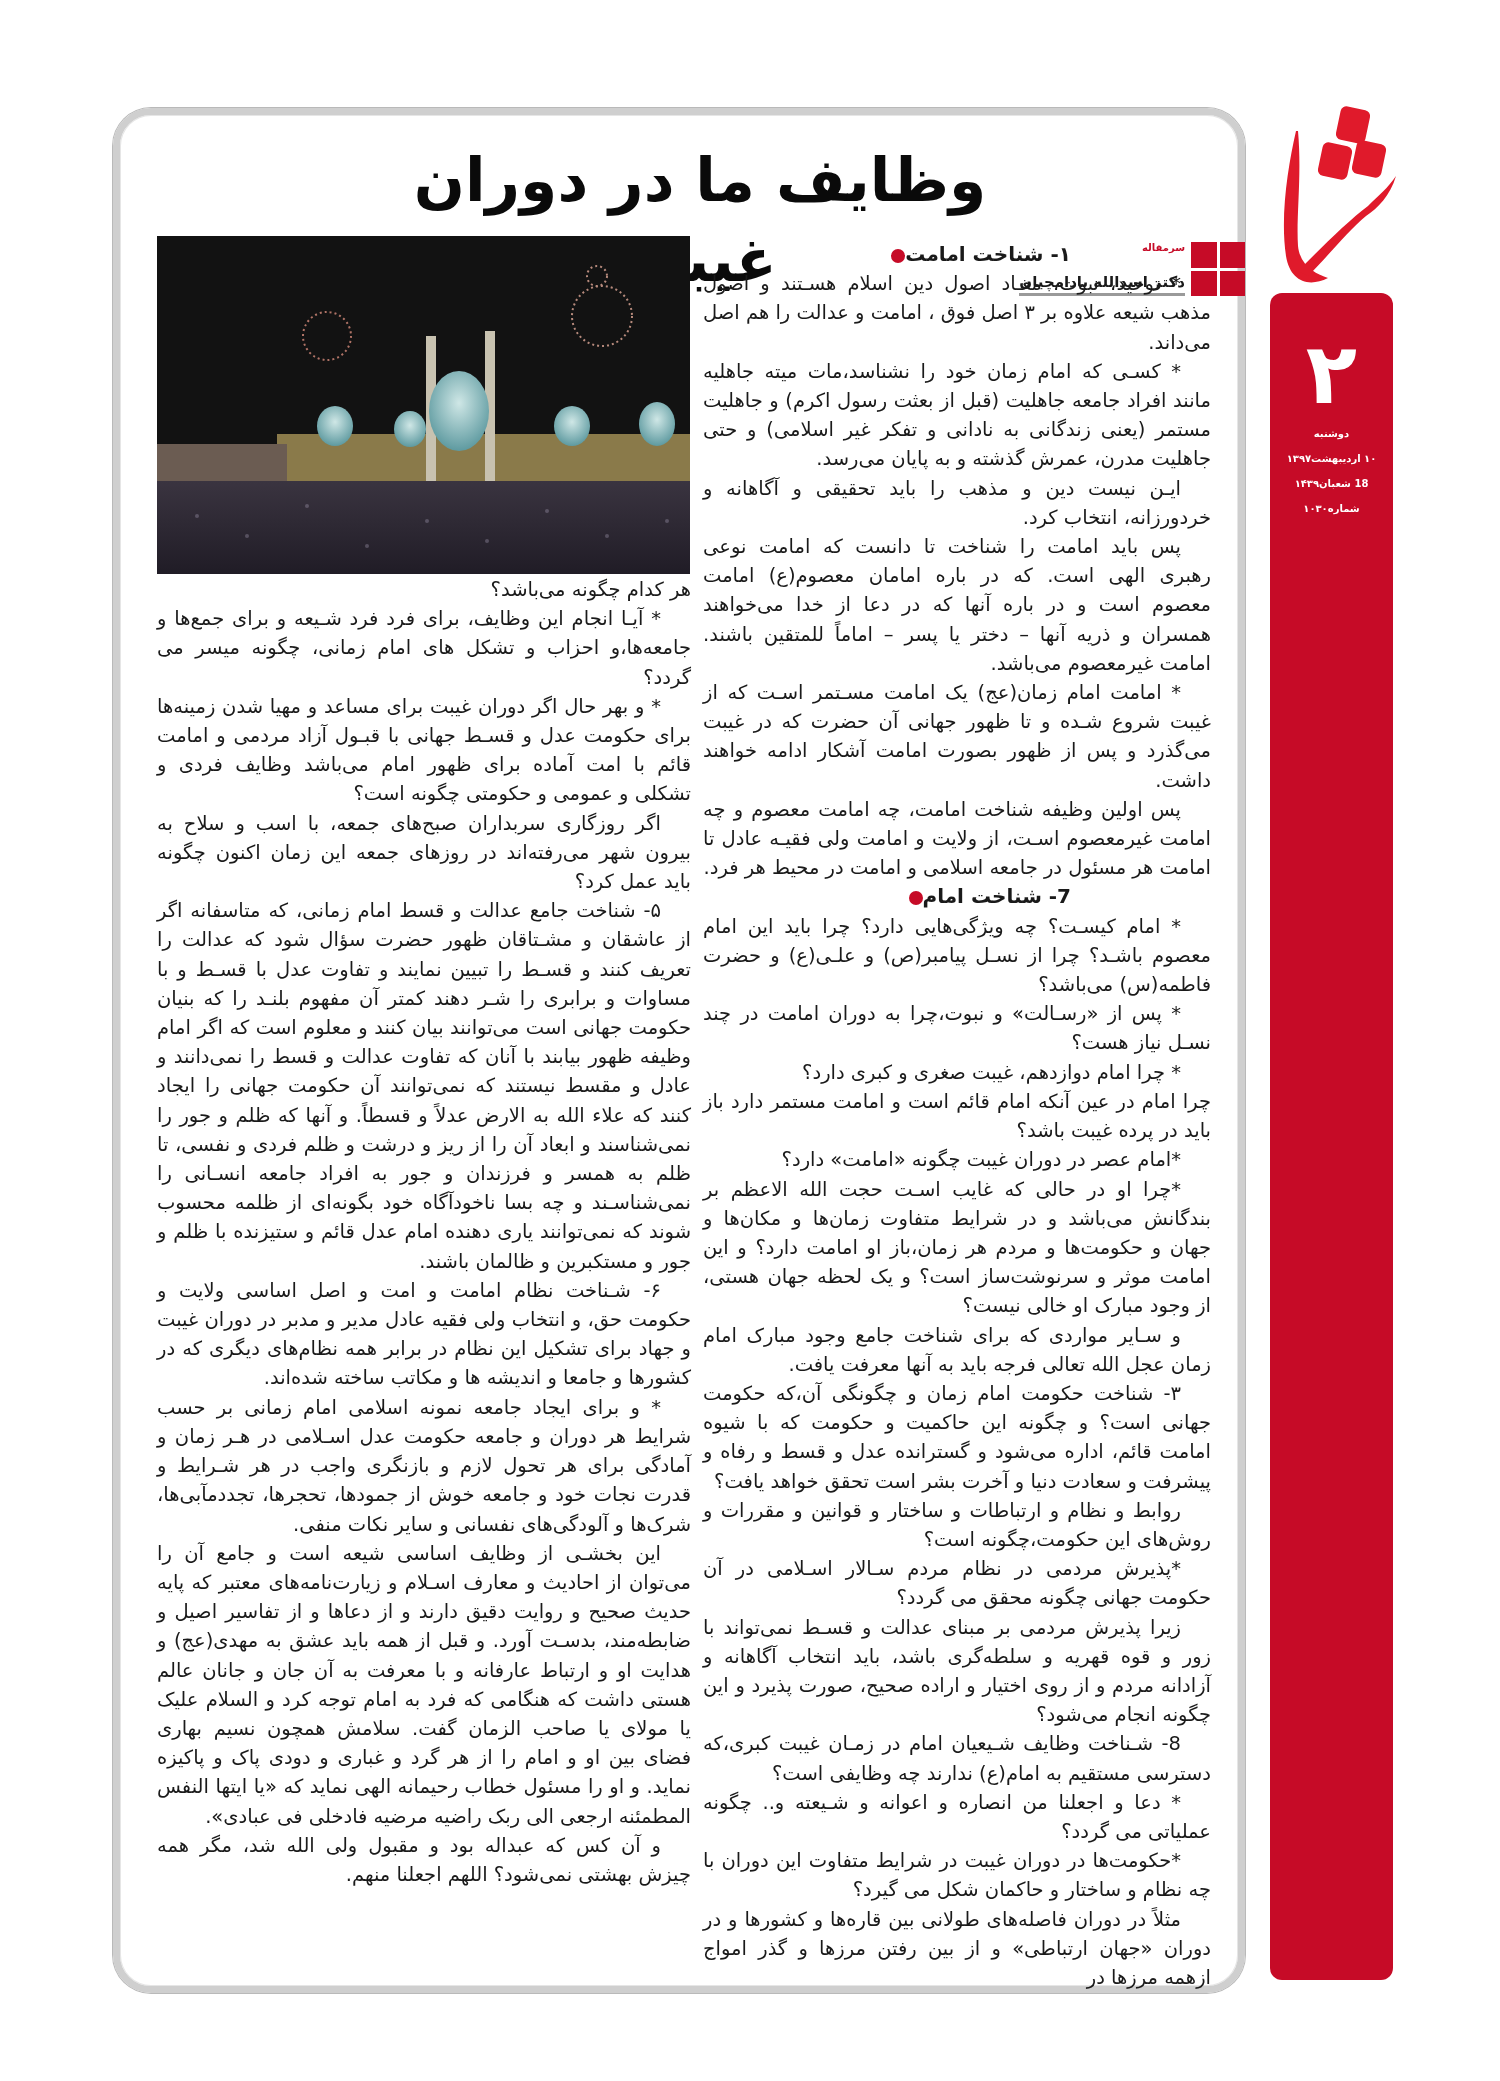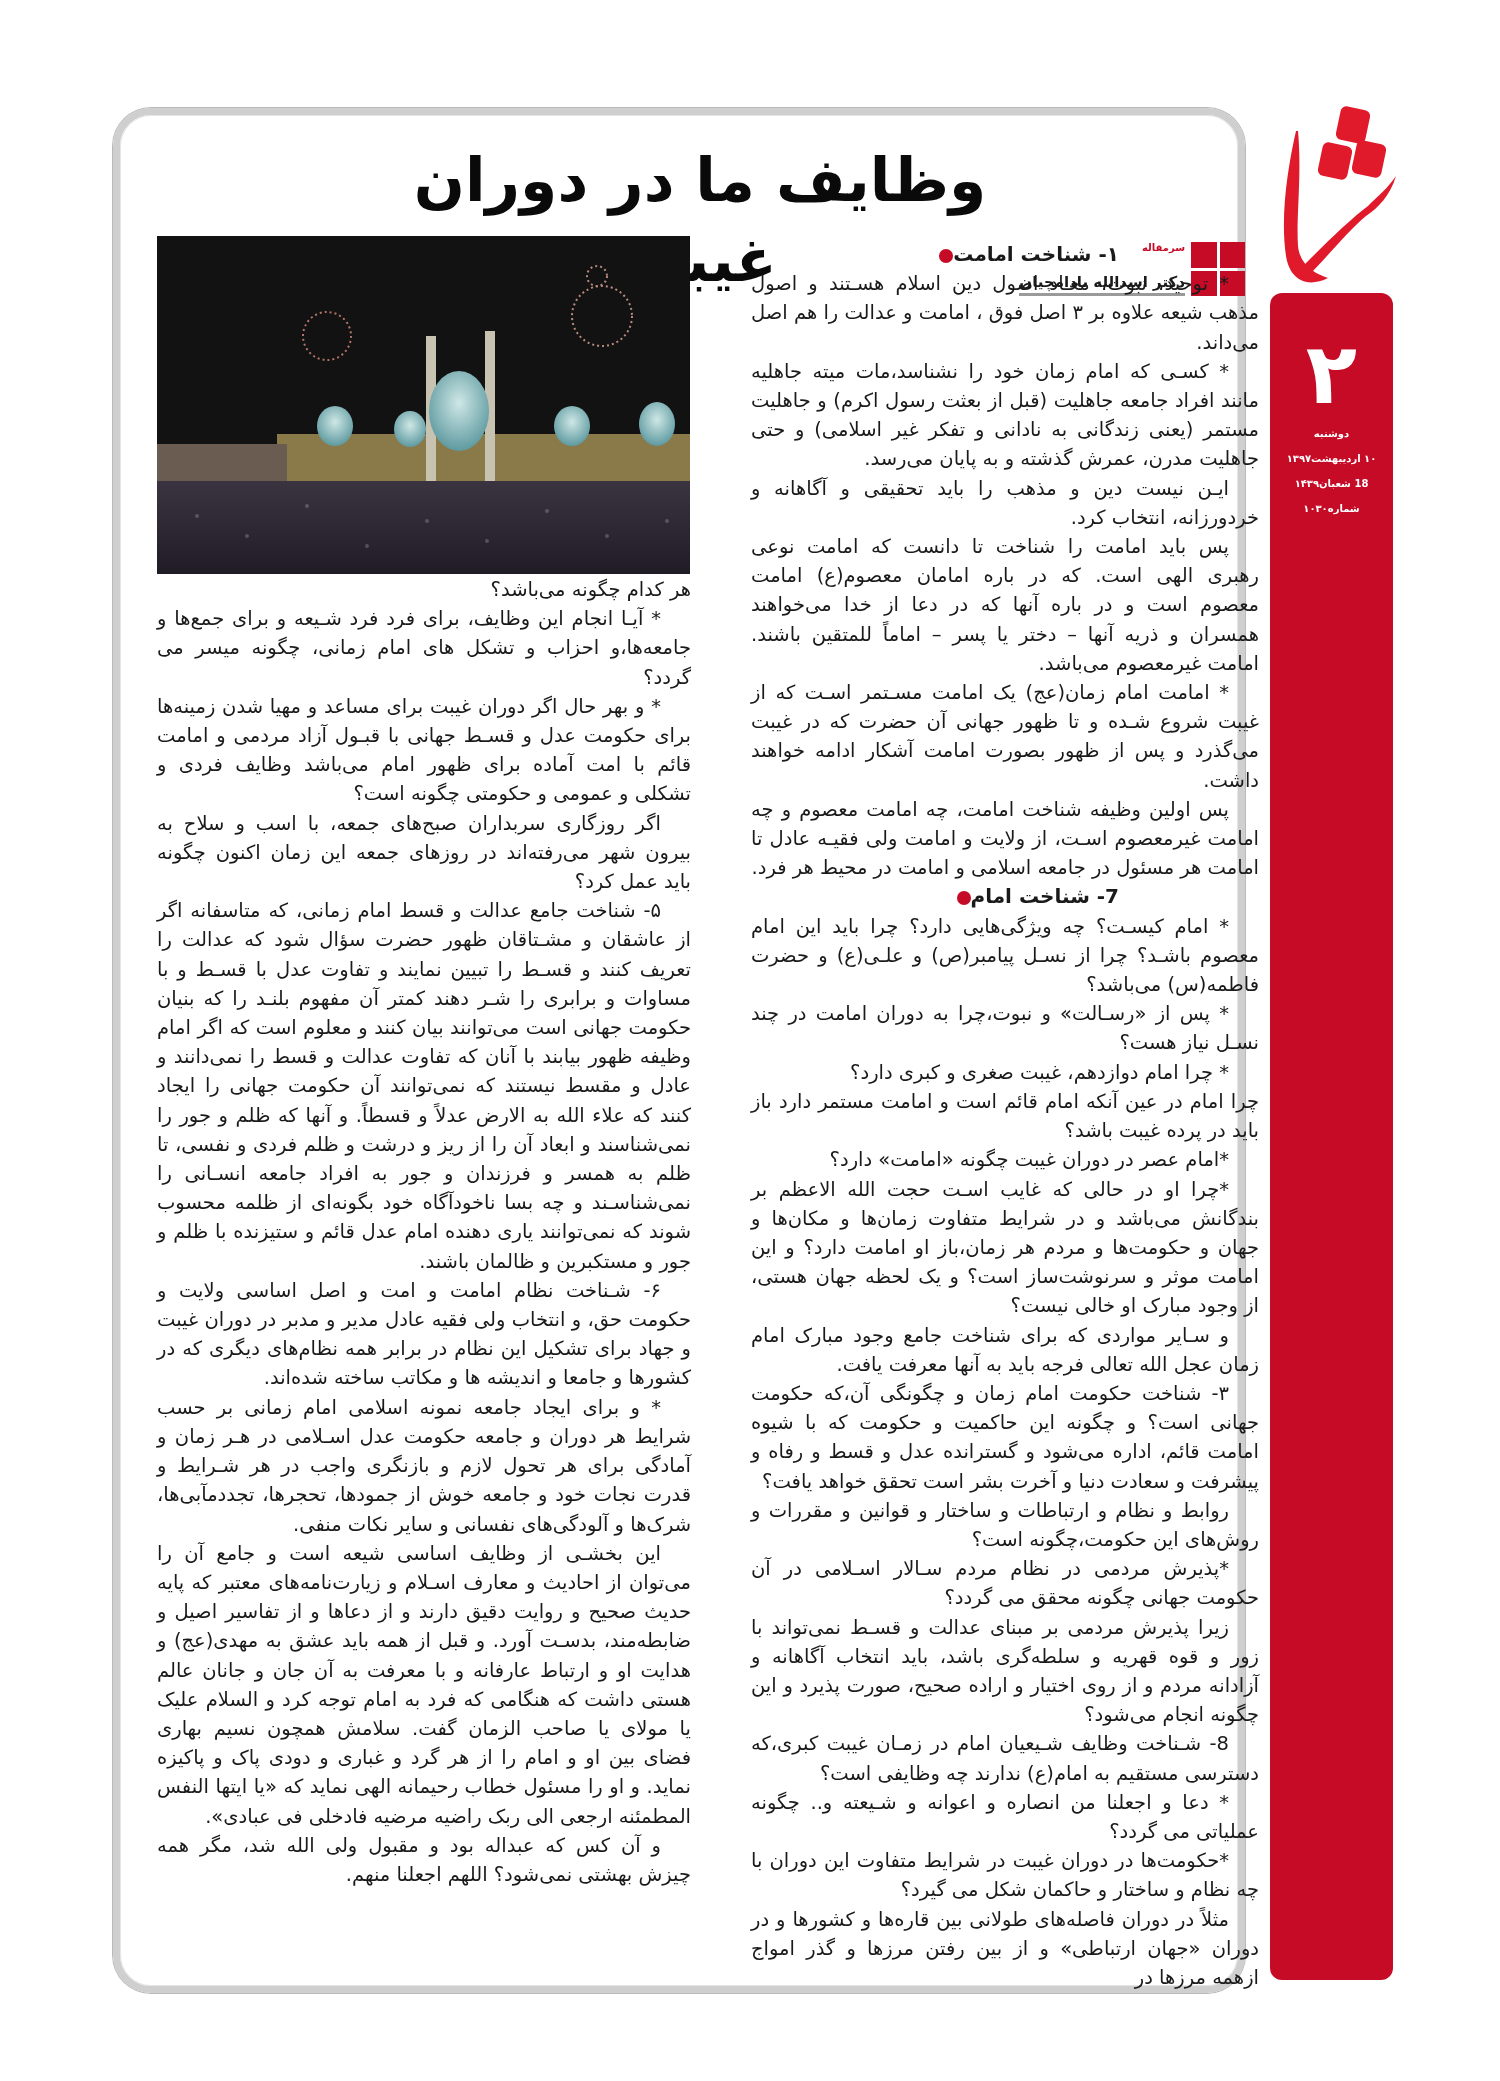--- a/index.html
+++ b/index.html
@@ -25,21 +25,21 @@
   .byline .author { position:absolute; right:60px; top:35px; font-size:15px; font-weight:bold;
                     border-bottom:3px solid #9a9a9a; padding-bottom:2px; white-space:nowrap; }
   .photo { position:absolute; left:157px; top:236px; width:533px; height:338px; overflow:hidden;
            background:#141414; }
   .col { position:absolute; direction:rtl; text-align:justify; font-size:19.5px; line-height:29.2px; }
   .col p { margin:0; text-indent:0; }
   .col p.ind { text-indent:30px; }
   .col .sub { font-weight:bold; font-size:20px; margin-right:140px; }
   .col .sub .dot { display:inline-block; width:14px; height:14px; border-radius:50%;
                    background:#c60b27; margin-left:4px; vertical-align:middle; }
-  .rightcol { left:703px; top:240px; width:508px;margin-left:48px; }
+  .rightcol { left:703px; top:240px; width:508px; }
   .leftcol { left:157px; top:575px; width:534px; }
 </style>
 </head>
 <body>
 
 <div class="frame"></div>
 
 <svg class="logo" viewBox="0 0 128 196">
   <path d="M28 35 C20 70 12 120 18 160 C22 185 40 192 60 182 C48 178 32 170 30 150 C28 120 34 80 30 35 Z" fill="#e01a2b"></path>
   <path d="M30 175 C55 150 80 125 100 110 C110 100 120 92 128 80 C122 100 110 112 98 120 C80 135 60 160 40 180 Z" fill="#e01a2b"></path>

